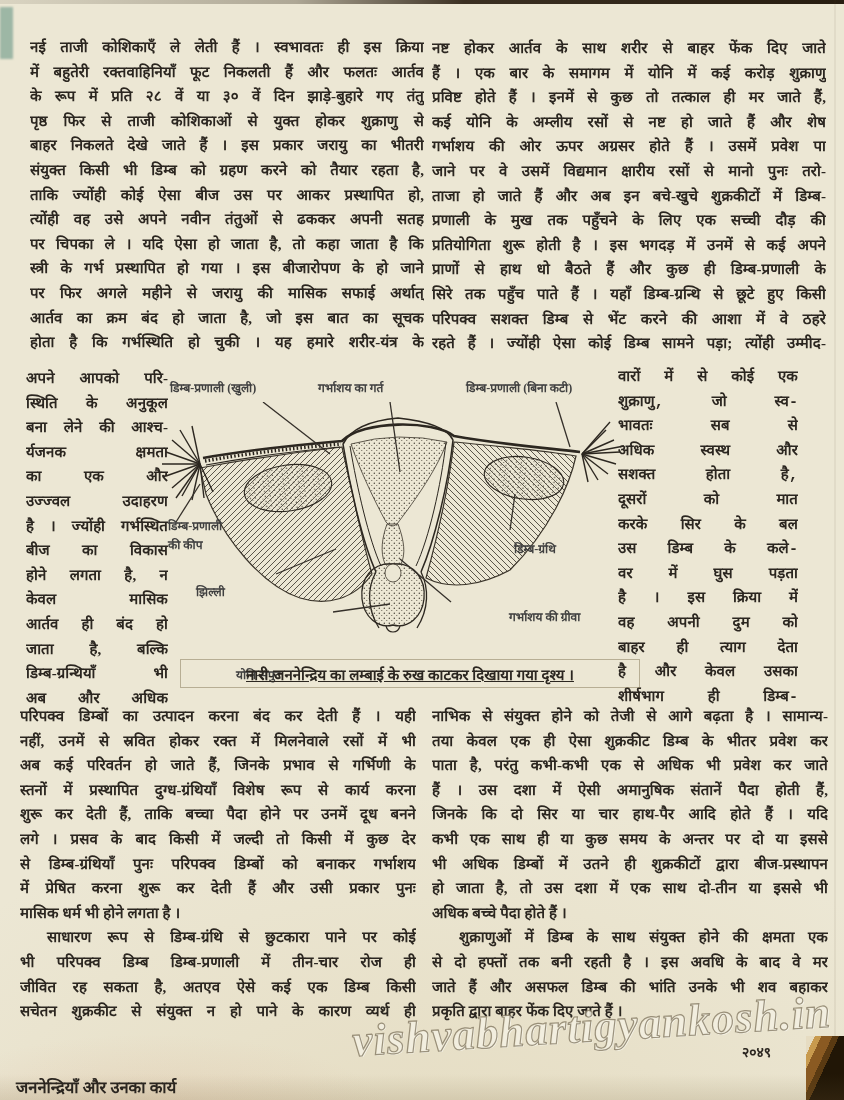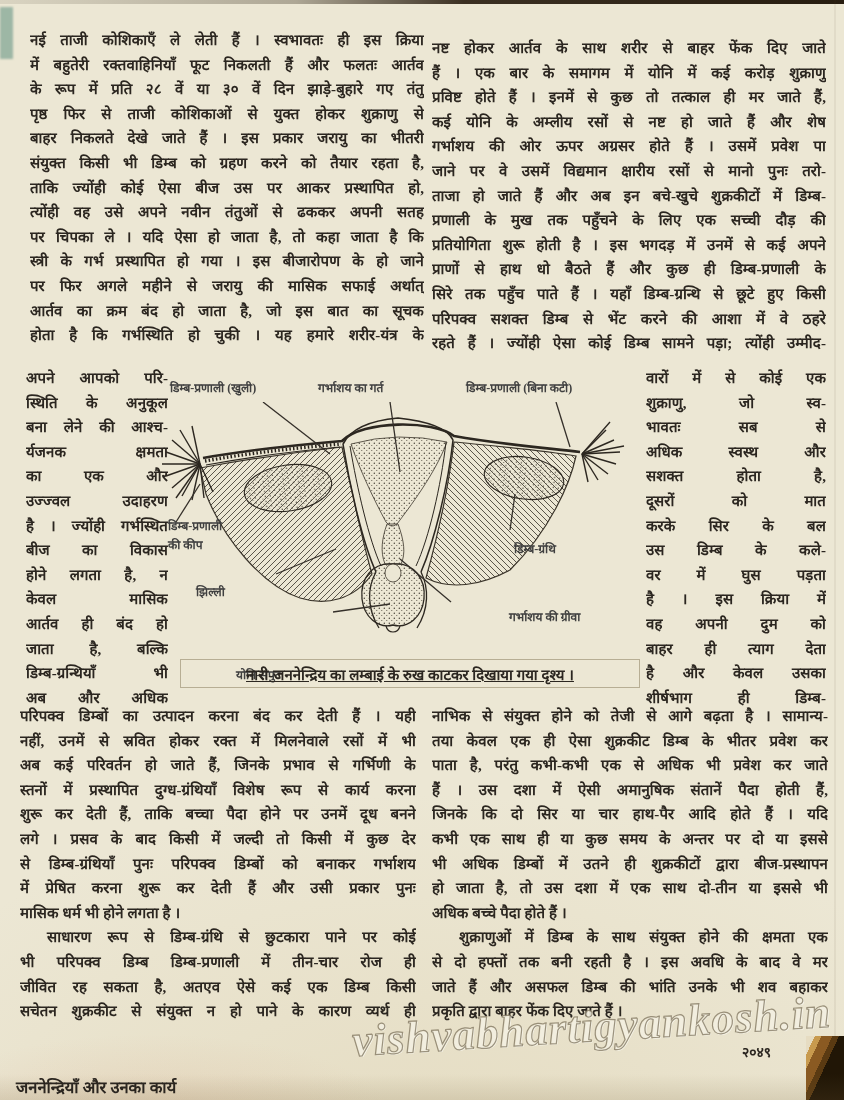--- a/index.html
+++ b/index.html
@@ -25,24 +25,24 @@
   .col{position:absolute;}
   .tline{
     white-space:nowrap;overflow:hidden;
     text-align:justify;text-align-last:justify;
     height:24.6px;line-height:24.6px;
     font-size:15px;font-weight:600;letter-spacing:.1px;
   }
   .line-last{text-align-last:left;}
   .line-indent{text-indent:1.8em;}
 
-  #col-top-left   {left:30px; top:28px; width:394px;}
+  #col-top-left   {left:30px; top:35px; width:394px;}
   #col-top-right  {left:432px;top:36px; width:394px;}
   #col-mid-left   {left:26px; top:366px;width:142px;}
-  #col-mid-right  {left:646px;top:366px;width:180px;}
+  #col-mid-right  {left:618px;top:366px;width:180px;font-family:Liberation Mono, monospace;}
   #col-bot-left   {left:20px; top:704px;width:396px;}
   #col-bot-right  {left:432px;top:704px;width:396px;}
 
   .fig-label{
     position:absolute;font-size:12px;font-weight:700;color:#404040;
     white-space:pre-line;line-height:19px;
   }
   #figure-wrap{position:absolute;left:158px;top:402px;width:470px;height:250px;}
   #caption-box{
     position:absolute;left:180px;top:659px;width:458px;height:27px;

